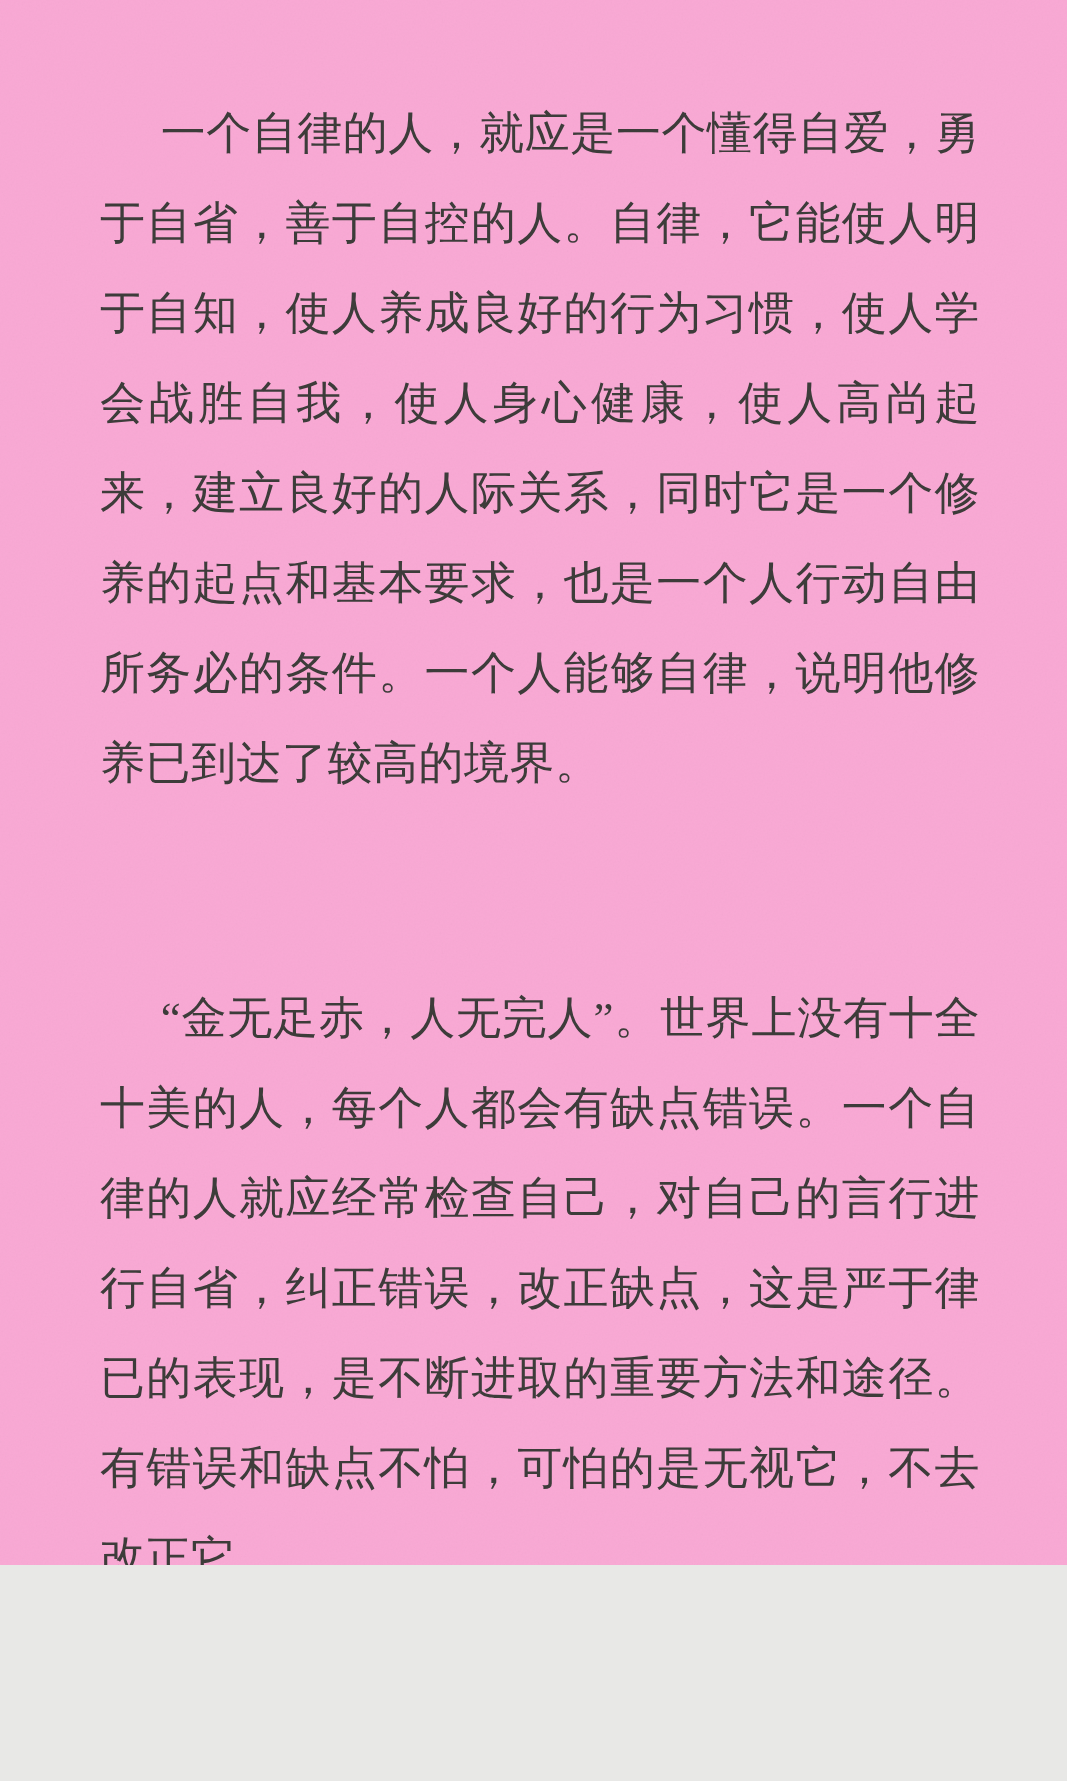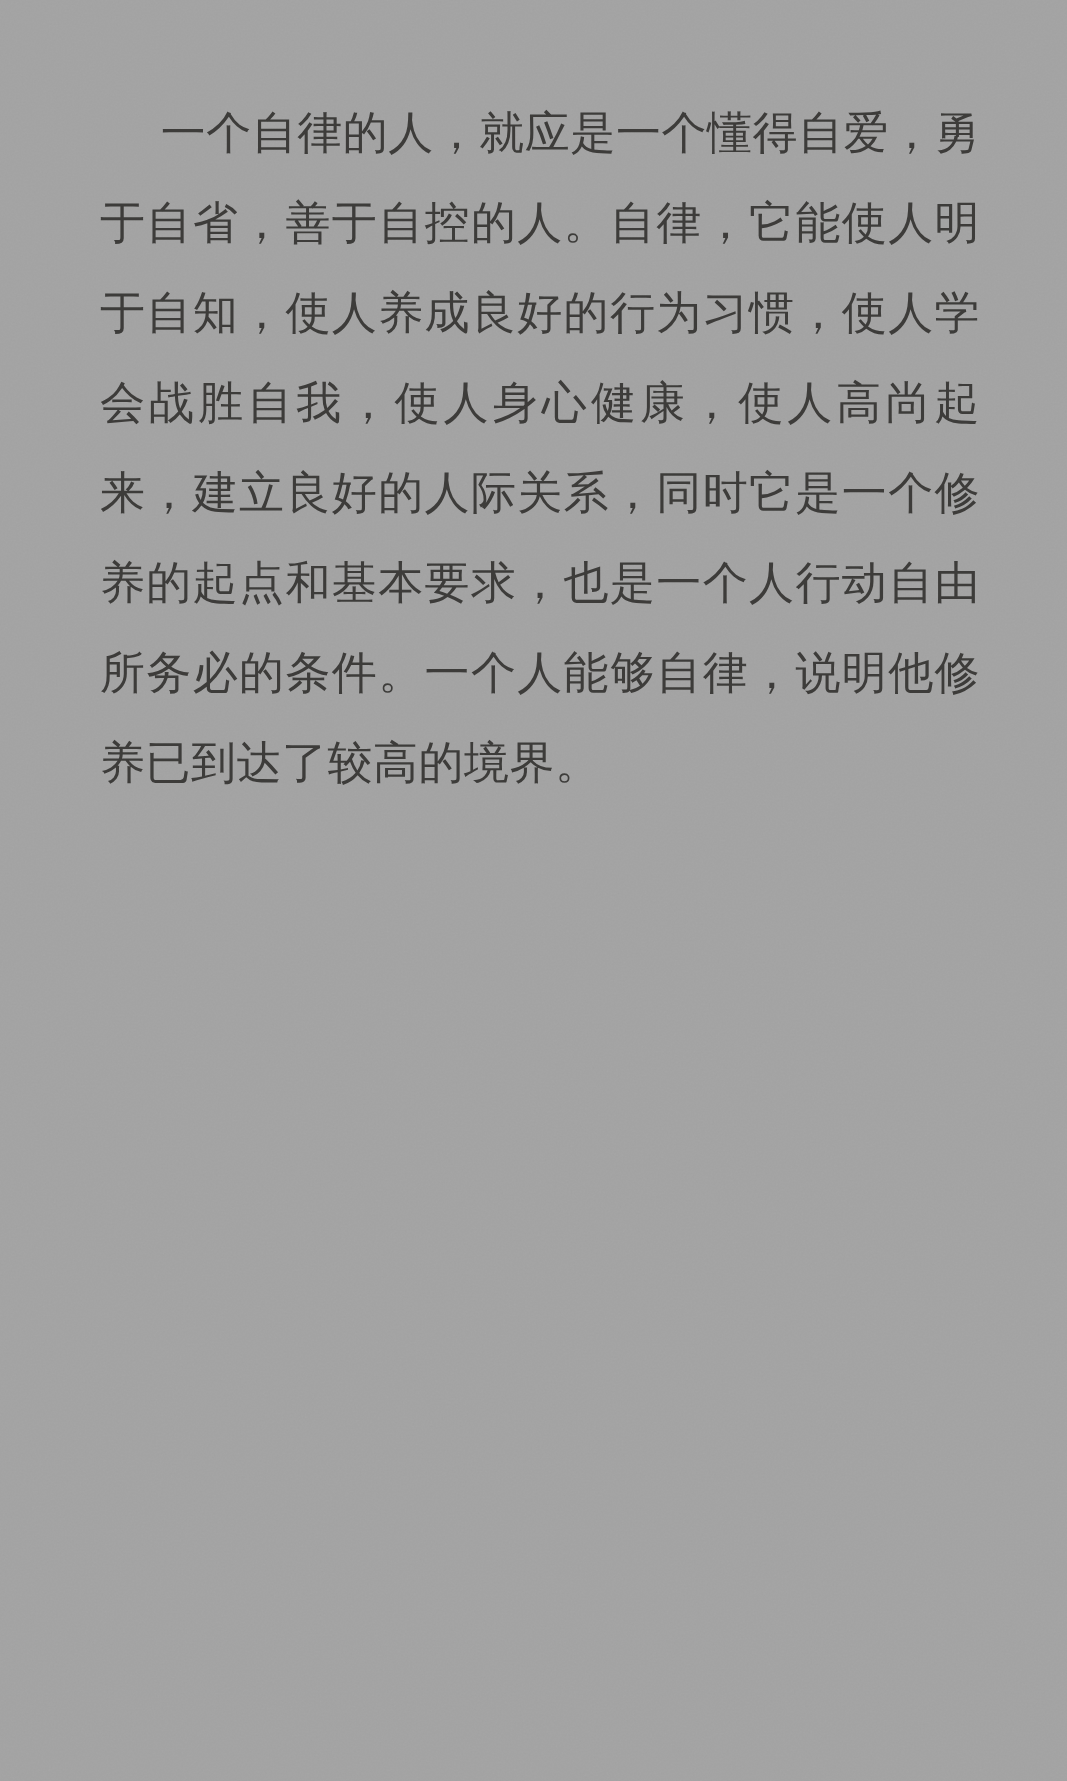--- a/index.html
+++ b/index.html
@@ -3,23 +3,23 @@
 <meta charset="utf-8">
 <style>
   html, body {
     margin: 0;
     padding: 0;
     background: #e8e8e6;
   }
   .page {
     position: relative;
     width: 1067px;
-    height: 1781px;
+    height: 1565px;
     margin: 0 auto;
-    background: #a3a3a3;
+    background: #f9a8d4;
     overflow: hidden;
   }
   .paper-texture {
     position: absolute;
     inset: 0;
     width: 100%;
     height: 100%;
     opacity: 0.05;
     pointer-events: none;
   }
@@ -52,15 +52,16 @@
   <svg class="paper-texture" xmlns="http://www.w3.org/2000/svg" width="1067" height="1781">
     <filter id="noise">
       <feTurbulence type="fractalNoise" baseFrequency="0.55" numOctaves="2" stitchTiles="stitch"></feTurbulence>
       <feColorMatrix type="saturate" values="0"></feColorMatrix>
     </filter>
     <rect width="100%" height="100%" filter="url(#noise)"></rect>
   </svg>
 
   <div class="text-block">
     <p>一个自律的人，就应是一个懂得自爱，勇于自省，善于自控的人。自律，它能使人明于自知，使人养成良好的行为习惯，使人学会战胜自我，使人身心健康，使人高尚起来，建立良好的人际关系，同时它是一个修养的起点和基本要求，也是一个人行动自由所务必的条件。一个人能够自律，说明他修养已到达了较高的境界。</p>
+    <p>“金无足赤，人无完人”。世界上没有十全十美的人，每个人都会有缺点错误。一个自律的人就应经常检查自己，对自己的言行进行自省，纠正错误，改正缺点，这是严于律已的表现，是不断进取的重要方法和途径。有错误和缺点不怕，可怕的是无视它，不去改正它。</p>
   </div>
 
 </div>
 
 </body></html>

